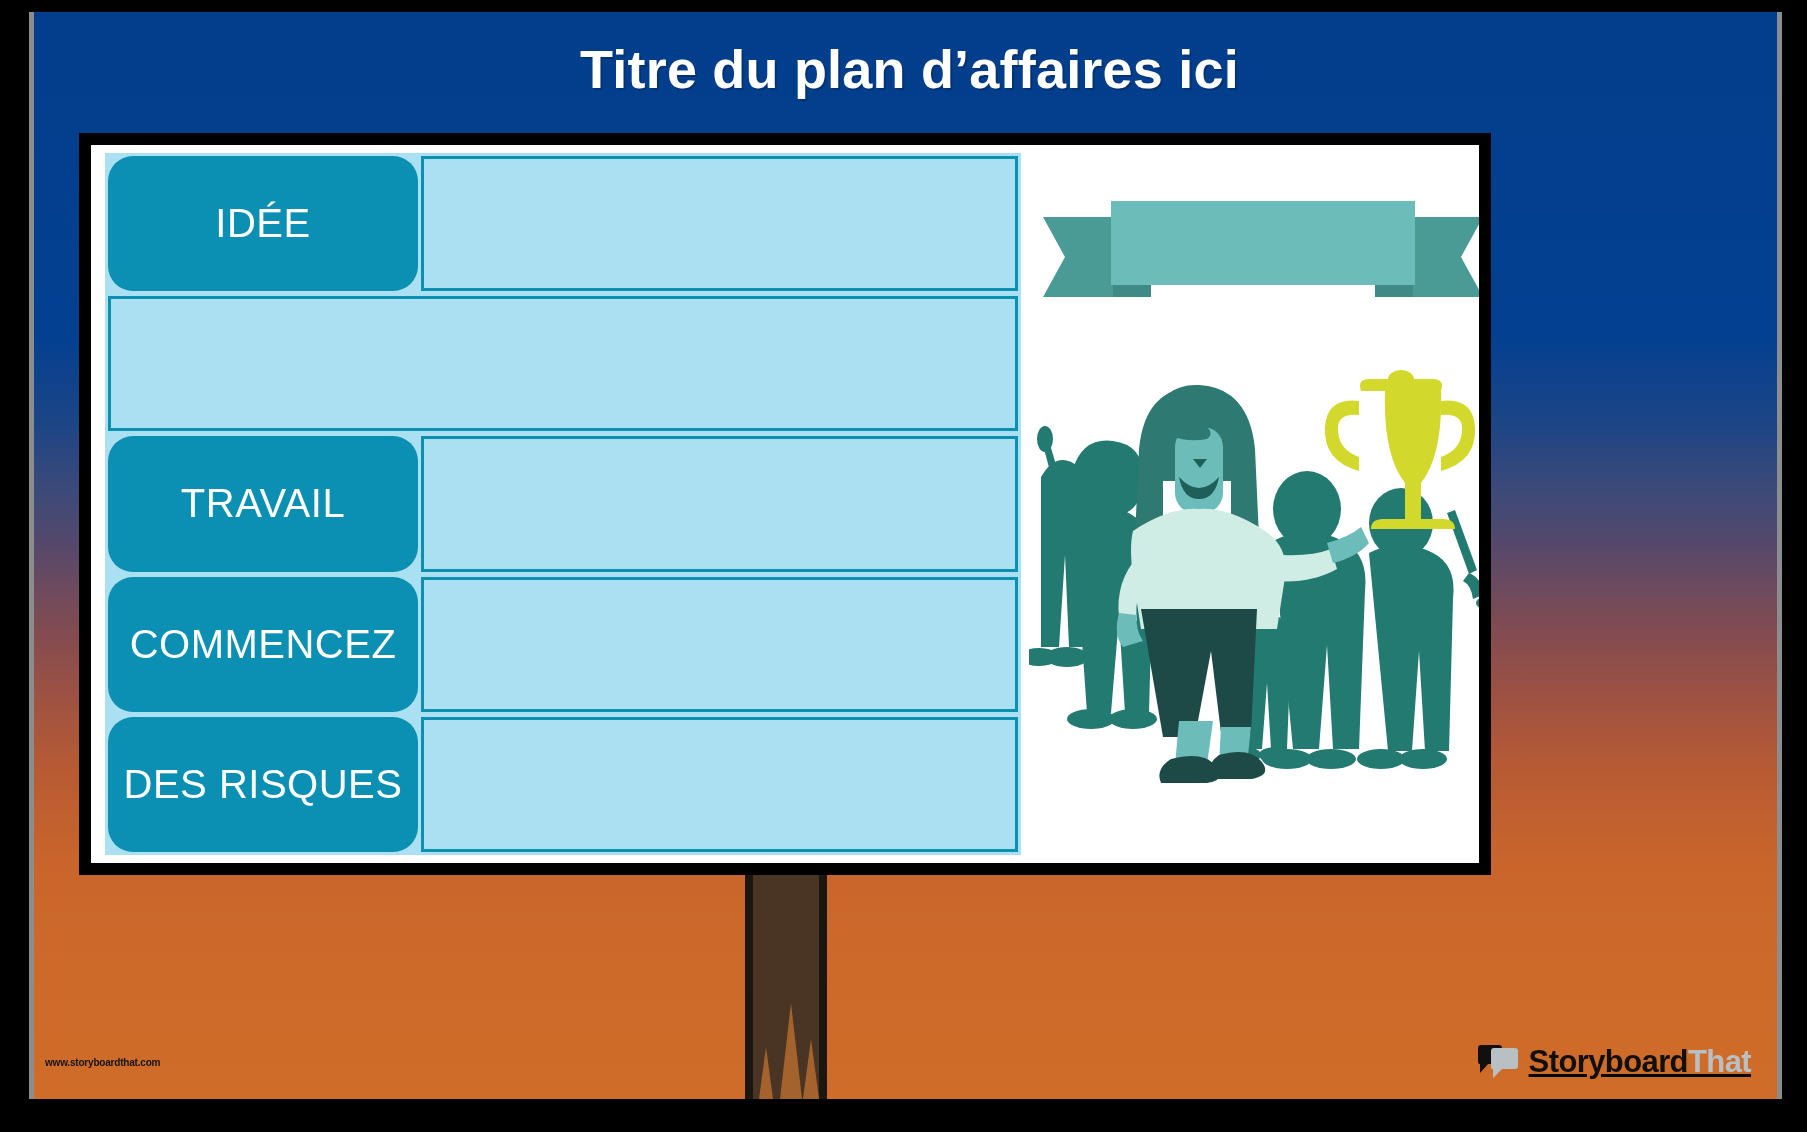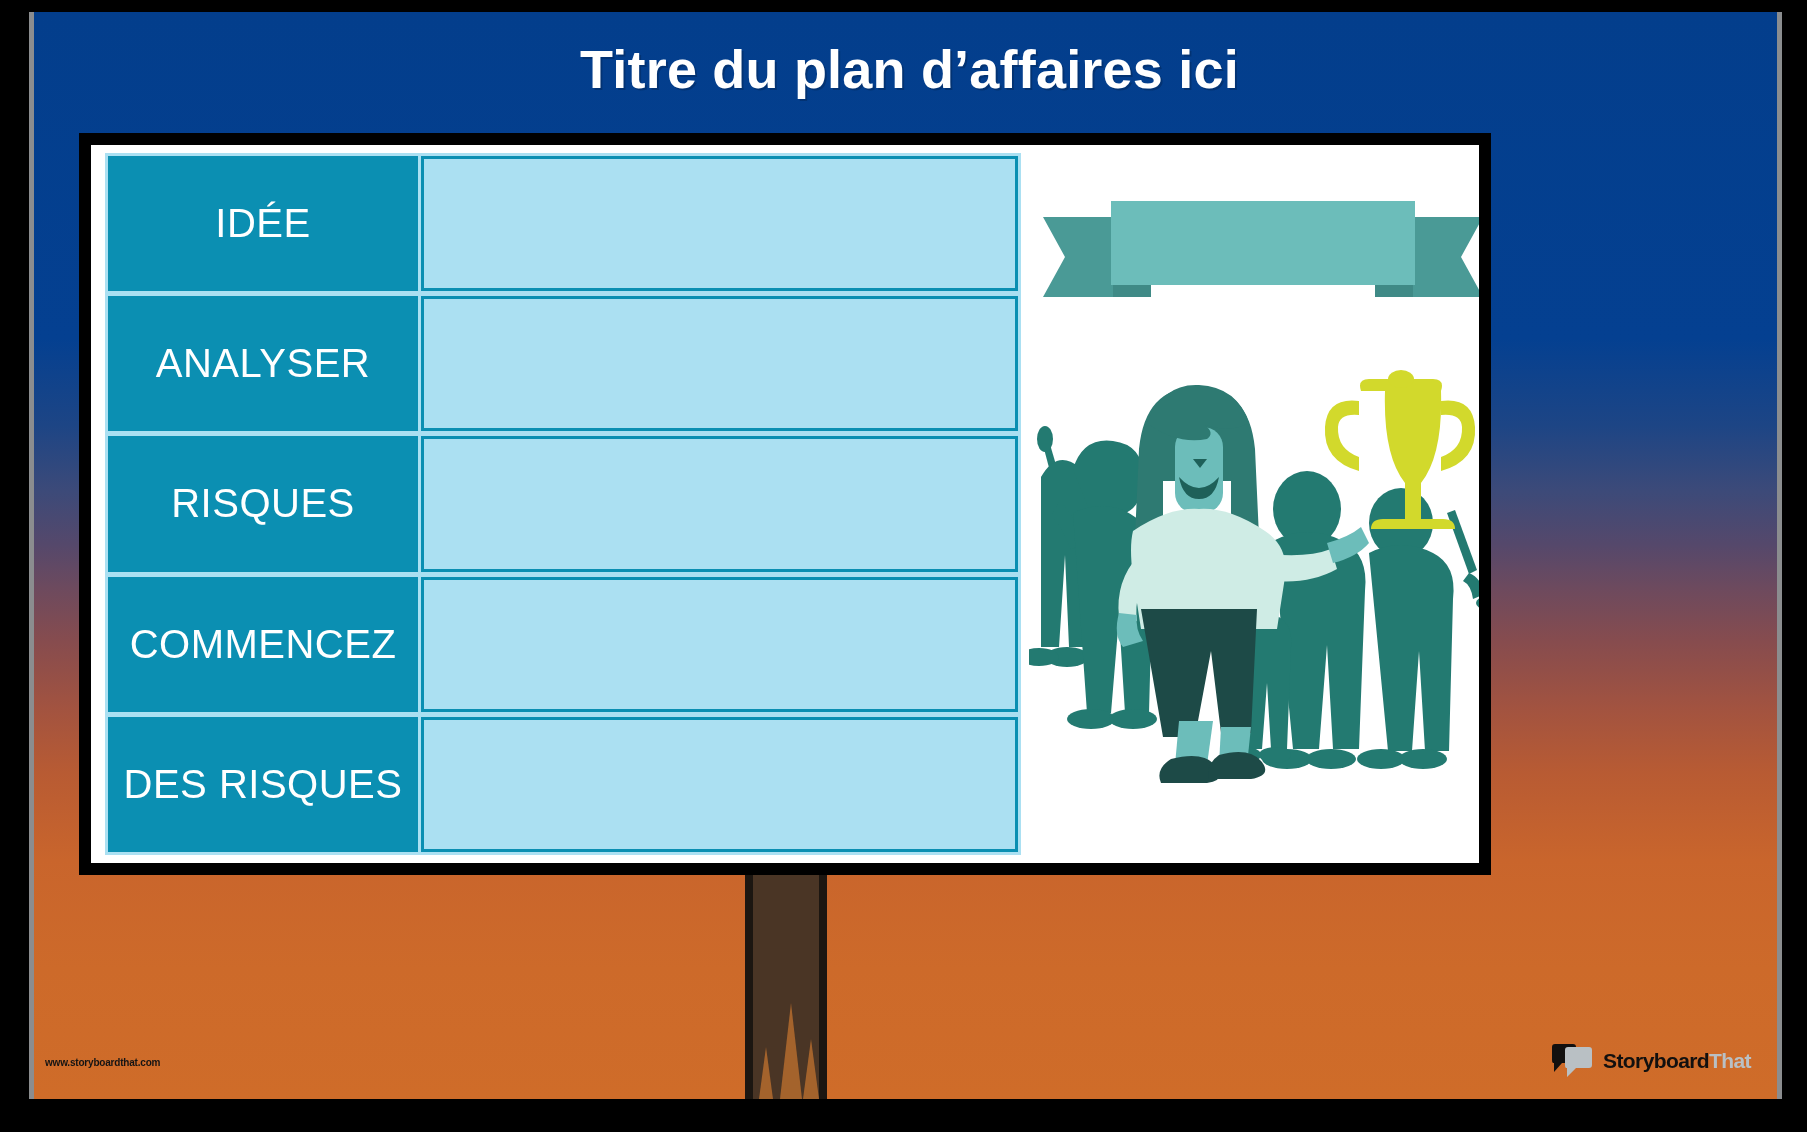--- a/index.html
+++ b/index.html
@@ -94,20 +94,21 @@
     display: flex;
     align-items: center;
     justify-content: center;
     text-align: center;
     font-size: 40px;
     font-weight: 400;
     letter-spacing: 0.5px;
     line-height: 1.08;
     padding: 0 6px;
     overflow: hidden;
+    border-radius: 25px;
   }
   .row-label.tall-idea { font-size: 40px; }
   .row-field {
     flex: 1;
     background: #abe0f2;
     border: 3px solid #0b8fb2;
     outline: none;
   }
 
   
@@ -157,24 +158,25 @@
   #brand {
     position: absolute;
     right: 56px;
     top: 1044px;
     display: flex;
     align-items: center;
     gap: 10px;
   }
   #brand .logo-mark { display: block; }
   #brand .wordmark {
-    font-size: 21px;
+    font-size: 31px;
     font-weight: bold;
     letter-spacing: -0.6px;
     white-space: nowrap;
+    text-decoration: underline;
   }
   #brand .wm-dark  { color: #12100f; }
   #brand .wm-light { color: #b9c0c4; }
 
   
   #page-title {
     position: absolute;
     left: 12px; right: 0;
     top: 38px;
     text-align: center;
@@ -200,26 +202,25 @@
     <div id="billboard-face">
 
       <div id="planner">
 
         <div class="planner-row">
           <div class="row-label tall-idea">IDÉE</div>
           <div class="row-field"></div>
         </div>
 
         <div class="planner-row">
-          <div class="row-label">ANALYSER</div>
-          <div class="row-field"></div>
-        </div>
-
-        <div class="planner-row">
-          <div class="row-label">RISQUES</div>
+          <div class="row-field"></div>
+        </div>
+
+        <div class="planner-row">
+          <div class="row-label">TRAVAIL</div>
           <div class="row-field"></div>
         </div>
 
         <div class="planner-row">
           <div class="row-label">COMMENCEZ</div>
           <div class="row-field"></div>
         </div>
 
         <div class="planner-row">
           <div class="row-label">DES RISQUES</div>

